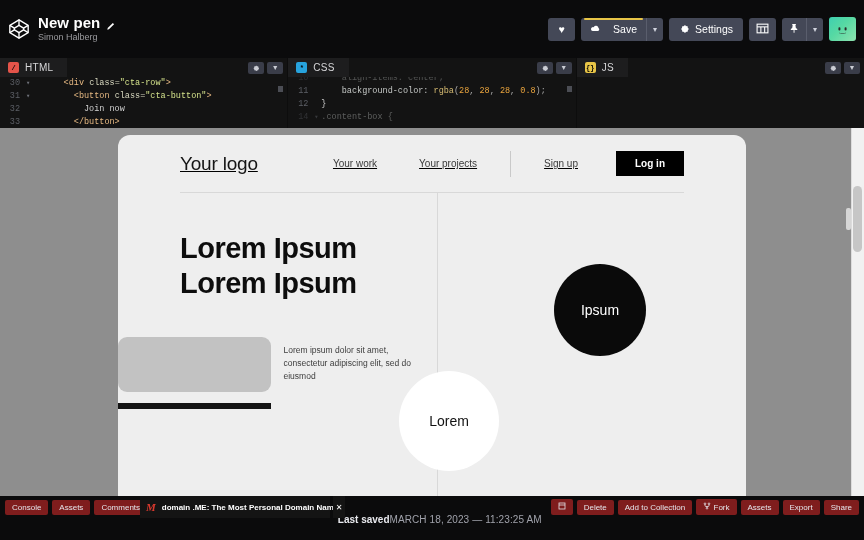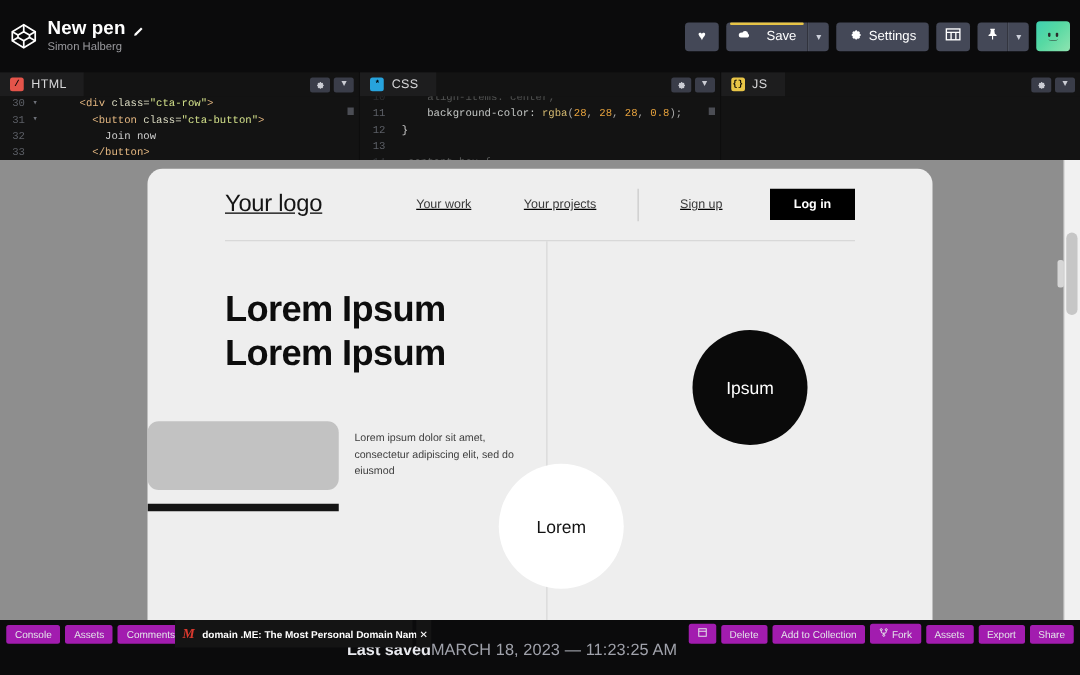--- a/index.html
+++ b/index.html
@@ -192,26 +192,26 @@
   .bottombar {
     position: absolute; bottom: 0; left: 0; width: 864px; height: 44px;
     background: #0b0b0c;
   }
   .bb-row {
     position: absolute; top: 0; left: 0; width: 864px; height: 22px;
     display: flex; align-items: center; justify-content: space-between; padding: 0 5px;
   }
   .bb-left { display: flex; align-items: center; gap: 4px; }
   .bb-btn {
-    background: #a21caf; color: #e4e5ea; border: none; border-radius: 2px;
+    background: #7f1d1d; color: #e4e5ea; border: none; border-radius: 2px;
     font-size: 8px; padding: 3px 7px; cursor: pointer; white-space: nowrap;
     font-family: "Liberation Sans", sans-serif;
   }
   .bb-right { display: flex; align-items: center; gap: 4px; }
-  .saved-text { font-size: 13px; color: #c9cad0; white-space: nowrap; margin-right: 5px; margin-top: 25px; }
+  .saved-text { font-size: 10px; color: #c9cad0; white-space: nowrap; margin-right: 5px; margin-top: 25px; }
   .saved-text .saved-label { font-weight: bold; color: #e8e9ee; }
   .saved-text .saved-stamp { color: #a0a2ab; letter-spacing: .1px; }
 
   .ad-banner {
     position: absolute; left: 140px; top: 0; width: 190px; height: 22px;
     background: #141414; display: flex; align-items: center; gap: 6px; padding: 0 6px;
     border-radius: 0;
   }
   .ad-logo {
     font-family: "Liberation Serif", serif; color: #d8392e; font-size: 11px;
@@ -384,25 +384,20 @@
         <div class="code-line">
           <span class="gutter">11</span>
           <span class="fold"></span>
           <span class="code-text"><span class="tk-prop">    background-color: </span><span class="tk-fn">rgba</span><span class="tk-punc">(</span><span class="tk-num">28</span><span class="tk-punc">, </span><span class="tk-num">28</span><span class="tk-punc">, </span><span class="tk-num">28</span><span class="tk-punc">, </span><span class="tk-num">0.8</span><span class="tk-punc">);</span></span>
         </div>
         <div class="code-line">
           <span class="gutter">12</span>
           <span class="fold"></span>
           <span class="code-text"><span class="tk-plain">}</span></span>
         </div>
-        <div class="code-line">
-          <span class="gutter">13</span>
-          <span class="fold"></span>
-          <span class="code-text"></span>
-        </div>
         <div class="code-line" style="opacity:.4;">
           <span class="gutter">14</span>
           <span class="fold">▾</span>
           <span class="code-text"><span class="tk-prop">.content-box {</span></span>
         </div>
       </div>
     </div>
 
     <div class="panel">
       <div class="panel-head">

